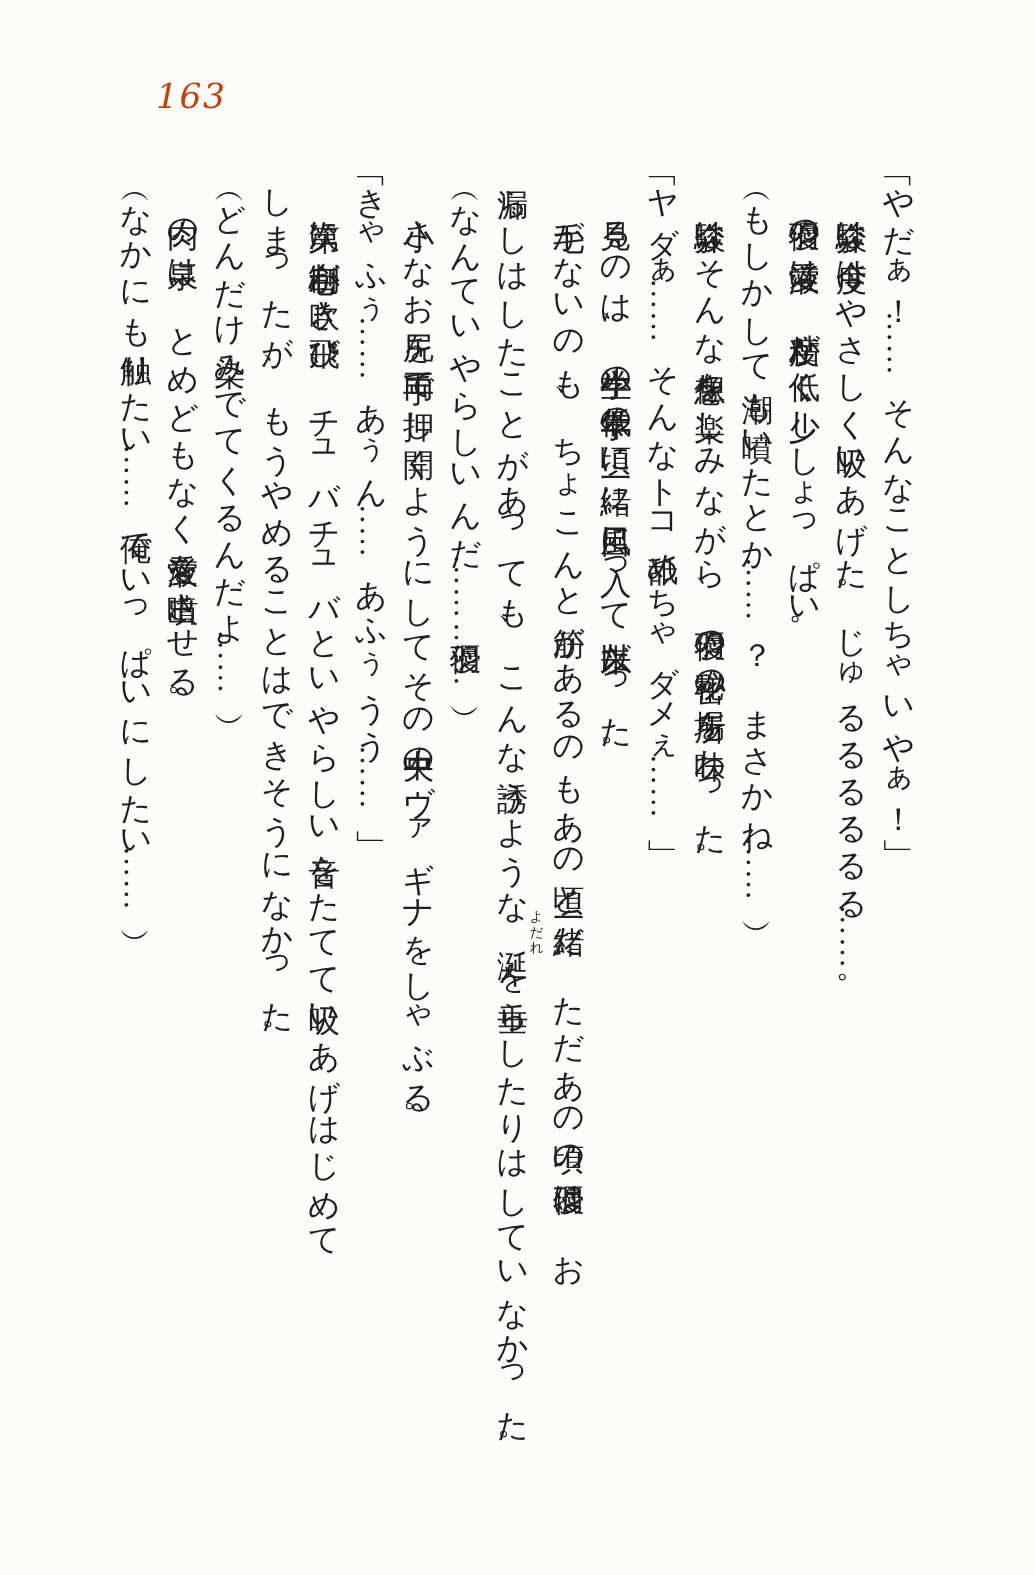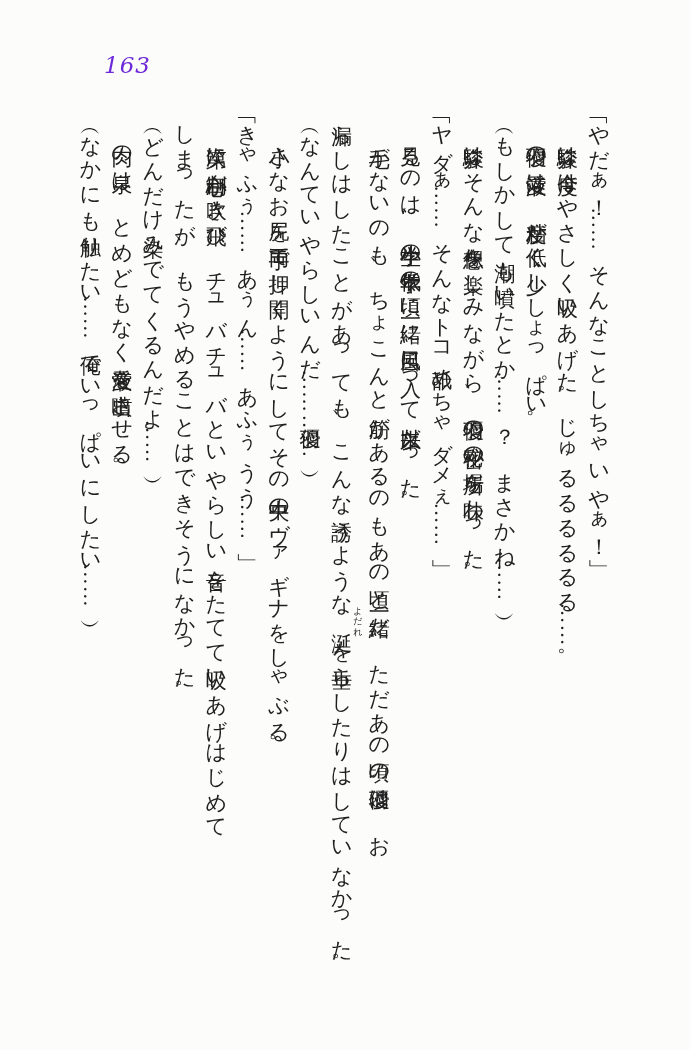--- a/index.html
+++ b/index.html
@@ -40,21 +40,21 @@
   ruby rt {
     font-size: 9px;
     letter-spacing: 0;
     line-height: 1;
   }
 </style>
 </head>
 <body>
 
 <div class="page" style="background: rgb(252, 252, 250);">
-  <div class="folio" style="color: #6d28d9;">163</div>
+  <div class="folio" style="color: #c2410c;">163</div>
   <div class="text-block" style="color: rgb(31, 31, 31);">
       <div class="text-line" style="text-indent: 0em;">「やだぁ！……そんなことしちゃいやぁ！」</div>
       <div class="text-line" style="text-indent: 1em;">駿介は今度はやさしく吸いあげた。じゅるるるるるる……。</div>
       <div class="text-line" style="text-indent: 1em;">優羽の愛液は、粘度が低く少ししょっぱい。</div>
       <div class="text-line" style="text-indent: 0.5em;">（もしかして潮も噴いたとか……？　まさかね……）</div>
       <div class="text-line" style="text-indent: 1em;">駿介はそんな想像を楽しみながら、優羽の秘密の場所を味わった。</div>
       <div class="text-line" style="text-indent: 0em;">「ヤダぁ……そんなトコ舐めちゃダメぇ……」</div>
       <div class="text-line" style="text-indent: 1em;">見るのは、小学生の低学年の頃に一緒に風呂に入って以来だった。</div>
       <div class="text-line" style="text-indent: 1em;">毛がないのも、ちょこんと筋があるのもあの頃と一緒だ。ただあの頃の優羽は、お</div>
       <div class="text-line" style="text-indent: 0em;">漏らしはしたことがあっても、こんな誘うような<ruby>涎<rt>よだれ</rt></ruby>を垂らしたりはしていなかった。</div>

